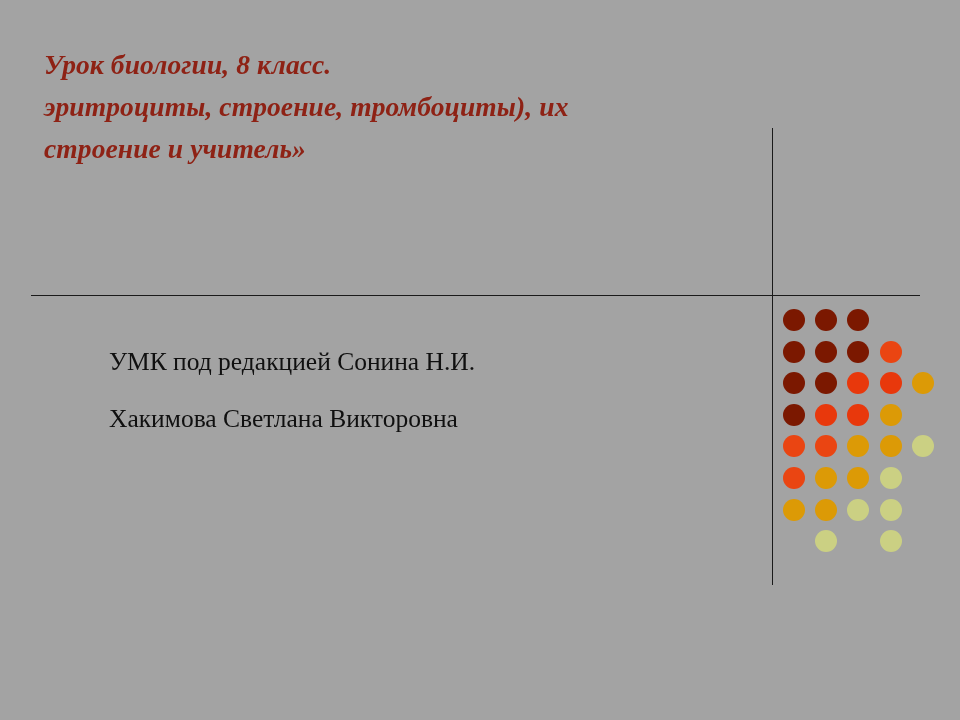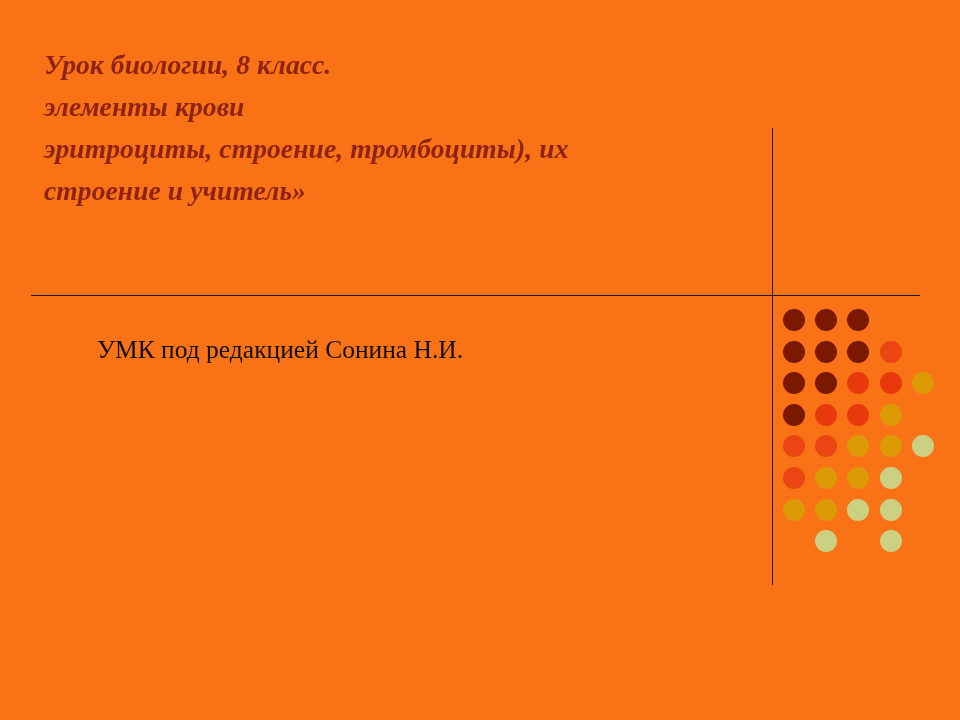--- a/index.html
+++ b/index.html
@@ -5,21 +5,21 @@
 <style>
   html, body {
     margin: 0;
     padding: 0;
     background: #ffffff;
   }
   #slide {
     position: relative;
     width: 960px;
     height: 720px;
-    background: #f97316;
+    background: #a3a3a3;
     overflow: hidden;
     font-family: "Liberation Serif", "DejaVu Serif", serif;
     -webkit-font-smoothing: antialiased;
   }
 
   
   #vline {
     position: absolute;
     left: 772px;
     top: 128px;
@@ -60,21 +60,21 @@
     left: 85px;
     top: 327px;
     width: 600px;
     color: #101010;
     font-size: 25.5px;
     line-height: 45px;
   }
   #body-text .para {
     display: block;
     text-indent: 12px;
-    margin: 0;
+    margin: 12px;
   }
 
   
   #dot-grid {
     position: absolute;
     left: 783px;
     top: 309px;
     width: 160px;
     height: 245px;
   }
@@ -93,27 +93,27 @@
 </head>
 <body>
 
 <div id="slide">
 
   <div id="vline"></div>
   <div id="hline"></div>
 
   <div id="title">
     <span class="tline">Урок биологии, 8 класс.</span>
-    <span class="tline">элементы крови</span>
     <span class="tline">эритроциты, строение, тромбоциты), их</span>
     <span class="tline">строение и учитель»</span>
   </div>
 
   <div id="body-text">
     <span class="para">УМК под редакцией Сонина Н.И.</span>
+    <span class="para">Хакимова Светлана Викторовна</span>
   </div>
 
   <div id="dot-grid">
       <div class="dot-row">
         <span class="dot" style="left: 0px; background: rgb(123, 24, 0);"></span>
         <span class="dot" style="left: 32.2px; background: rgb(123, 24, 0);"></span>
         <span class="dot" style="left: 64.4px; background: rgb(123, 24, 0);"></span>
       </div>
       <div class="dot-row">
         <span class="dot" style="left: 0px; background: rgb(123, 24, 0);"></span>

